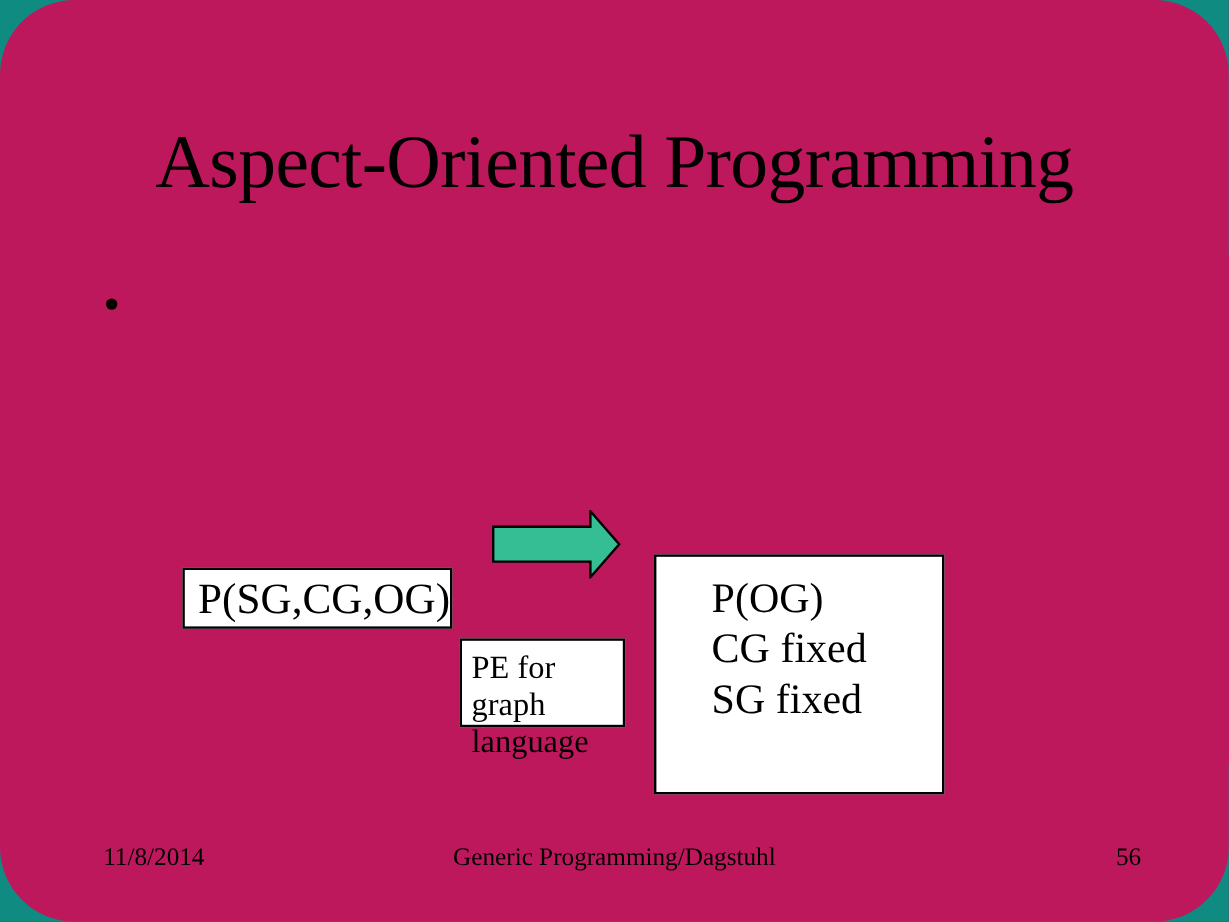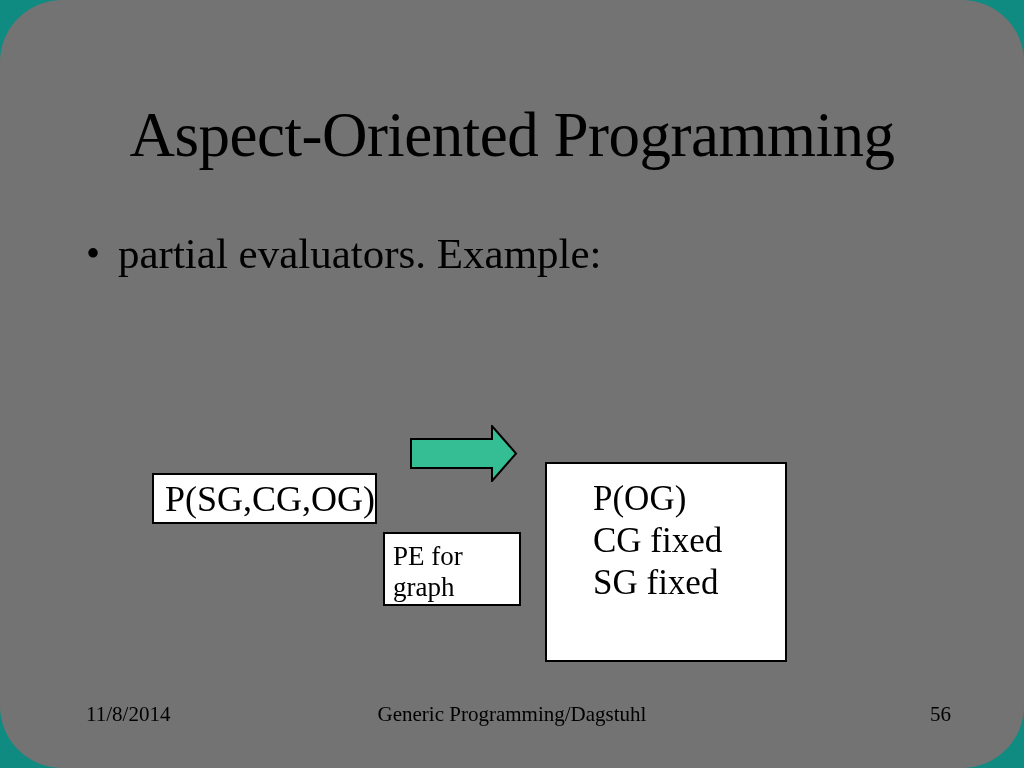--- a/index.html
+++ b/index.html
@@ -11,21 +11,21 @@
   }
   .frame {
     position: relative;
     width: 1024px;
     height: 768px;
     overflow: hidden;
   }
   .slide {
     position: absolute;
     inset: 0;
-    background: #737373;
+    background: #be185d;
     border-radius: 62px;
     font-family: Liberation Serif, serif;
   }
   .title {
     position: absolute;
     left: 0;
     right: 0;
     top: 104px;
     text-align: center;
     font-size: 63px;
@@ -100,36 +100,36 @@
 <body>
 
 <div class="frame">
   <div class="slide">
 
     <div class="title">Aspect-Oriented Programming</div>
 
     <div class="bullet-row">
       <span class="bullet-marker">•</span>
       <span class="bullet-text">
-        <div>partial evaluators. Example:</div>
       </span>
     </div>
 
     <div class="diagram">
 
       <div class="box input-box">
         <span>P(SG,CG,OG)</span>
       </div>
 
       <svg class="arrow-svg" viewBox="0 0 108 57" preserveAspectRatio="none">
         <polygon points="1,14 82,14 82,1 106,28.5 82,56 82,43 1,43" stroke="#000000" stroke-width="2" stroke-linejoin="miter" fill="#35be93"></polygon>
       </svg>
 
       <div class="box pe-box">
         <div>PE for graph</div>
+        <div>language</div>
       </div>
 
       <div class="box output-box">
         <div>P(OG)</div>
         <div>CG fixed</div>
         <div>SG fixed</div>
       </div>
 
     </div>
 

